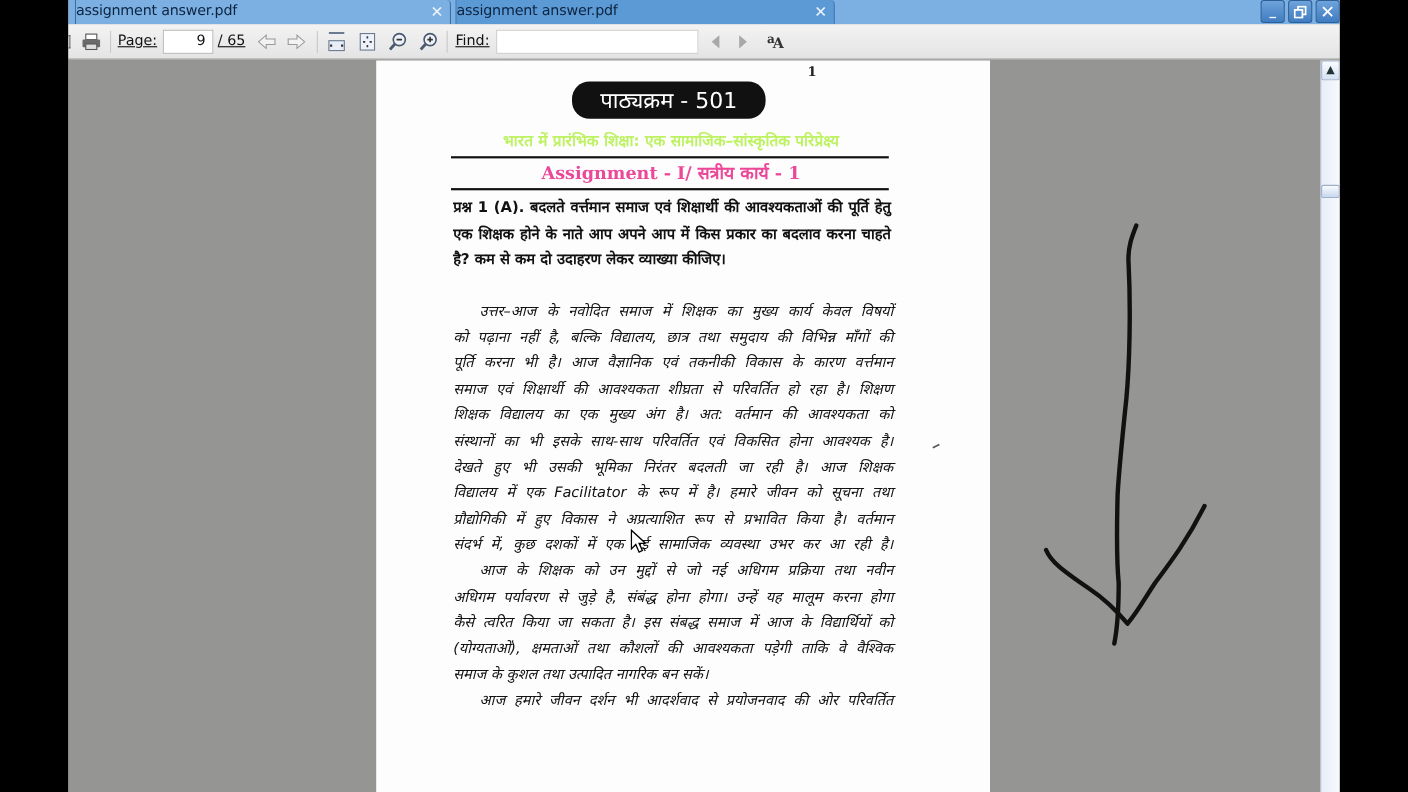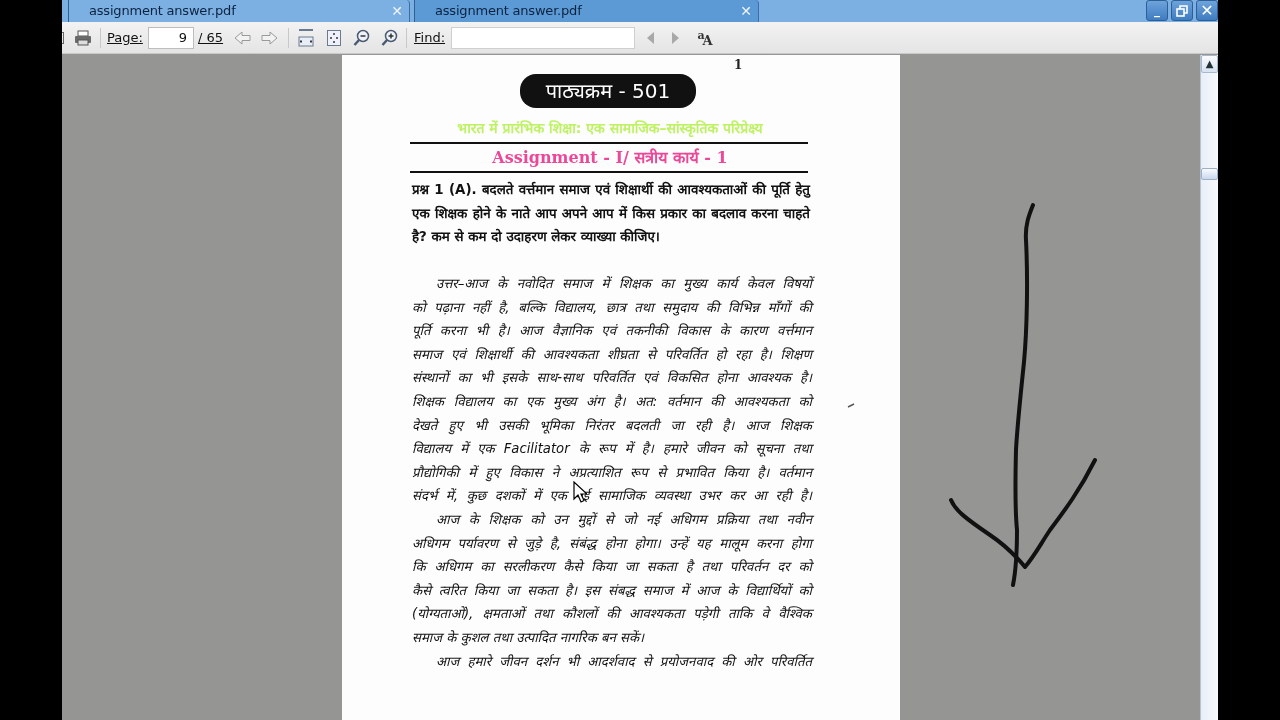--- a/index.html
+++ b/index.html
@@ -3,21 +3,21 @@
   <meta charset="utf-8">
   <style>
     * { box-sizing: border-box; margin: 0; padding: 0; }
     html, body { width: 1280px; height: 720px; overflow: hidden; background: #000; }
     body { position: relative; font-family: "DejaVu Sans", sans-serif; }
 
     .app { position: absolute; left: 62px; top: 0; width: 1156px; height: 720px; background: #959693; overflow: hidden; }
 
     
     .tabbar { position: absolute; left: 0; top: 0; width: 1156px; height: 22px; background: #7cb0e2; }
-    .tab { position: absolute; top: 0; height: 22px; background: #5c9ad6; border-left: 1px solid #2f5f93; border-right: 1px solid #3a6ea5; border-radius: 0 4px 0 0; color: #0c2340; font-size: 13px; line-height: 22px; padding-left: 20px; }
+    .tab { position: absolute; top: 0; height: 22px; background: #5c9ad6; border-left: 1px solid #2f5f93; border-right: 1px solid #3a6ea5; border-radius: 0 4px 0 0; color: #0c2340; font-size: 13px; line-height: 22px; padding-left: 0; }
     .tab.t1 { left: 6px; width: 342px; background: #7cb0e2; }
     .tab.t2 { left: 352px; width: 345px; }
     .tab .label { font-family: "DejaVu Sans", sans-serif; letter-spacing: -0.2px; }
     .tab .close { position: absolute; right: 6px; top: 0; color: #eef4fb; font-size: 14px; font-weight: bold; cursor: pointer; }
 
     .winbtns { position: absolute; right: 0; top: 0; height: 22px; display: flex; gap: 3px; }
     .winbtn { width: 22px; height: 21px; border: 1px solid #2c5f95; border-radius: 3px; background: linear-gradient(#6ea3db, #3f7cc0); color: #fff; font-size: 12px; font-weight: bold; text-align: center; line-height: 19px; }
 
     
     .toolbar { position: absolute; left: 0; top: 22px; width: 1156px; height: 32px; background: linear-gradient(#f3f3f3, #e4e4e4); border-bottom: 1px solid #c9c9c9; font-size: 13px; color: #111; }
@@ -164,29 +164,28 @@
 <div class="rule" style="top:142px"></div>
 <div class="assign-title">Assignment - I/ सत्रीय कार्य - 1</div>
 <div class="rule" style="top:171px"></div>
 <div class="question">प्रश्न 1 (A). बदलते वर्त्तमान समाज एवं शिक्षार्थी की आवश्यकताओं की पूर्ति हेतु एक शिक्षक होने के नाते आप अपने आप में किस प्रकार का बदलाव करना चाहते है? कम से कम दो उदाहरण लेकर व्याख्या कीजिए।</div>
 
 <div class="answer">
   <span class="line ind">उत्तर–आज के नवोदित समाज में शिक्षक का मुख्य कार्य केवल विषयों</span>
   <span class="line">को पढ़ाना नहीं है, बल्कि विद्यालय, छात्र तथा समुदाय की विभिन्न माँगों की</span>
   <span class="line">पूर्ति करना भी है। आज वैज्ञानिक एवं तकनीकी विकास के कारण वर्त्तमान</span>
   <span class="line">समाज एवं शिक्षार्थी की आवश्यकता शीघ्रता से परिवर्तित हो रहा है। शिक्षण</span>
+  <span class="line">शिक्षक विद्यालय का एक मुख्य अंग है। अत: वर्तमान की आवश्यकता को</span>
   <span class="line">संस्थानों का भी इसके साथ-साथ परिवर्तित एवं विकसित होना आवश्यक है।</span>
-  <span class="line">शिक्षक विद्यालय का एक मुख्य अंग है। अत: वर्तमान की आवश्यकता को</span>
   <span class="line">देखते हुए भी उसकी भूमिका निरंतर बदलती जा रही है। आज शिक्षक</span>
   <span class="line">विद्यालय में एक Facilitator के रूप में है। हमारे जीवन को सूचना तथा</span>
   <span class="line">प्रौद्योगिकी में हुए विकास ने अप्रत्याशित रूप से प्रभावित किया है। वर्तमान</span>
   <span class="line">संदर्भ में, कुछ दशकों में एक नई सामाजिक व्यवस्था उभर कर आ रही है।</span>
   <span class="line ind">आज के शिक्षक को उन मुद्दों से जो नई अधिगम प्रक्रिया तथा नवीन</span>
   <span class="line">अधिगम पर्यावरण से जुड़े है, संबंद्ध होना होगा। उन्हें यह मालूम करना होगा</span>
-  <span class="line">कि अधिगम का सरलीकरण कैसे किया जा सकता है तथा परिवर्तन दर को</span>
   <span class="line">कैसे त्वरित किया जा सकता है। इस संबद्ध समाज में आज के विद्यार्थियों को</span>
   <span class="line">(योग्यताओं), क्षमताओं तथा कौशलों की आवश्यकता पड़ेगी ताकि वे वैश्विक</span>
   <span class="line end">समाज के कुशल तथा उत्पादित नागरिक बन सकें।</span>
   <span class="line ind">आज हमारे जीवन दर्शन भी आदर्शवाद से प्रयोजनवाद की ओर परिवर्तित</span>
 </div>
 
 <svg class="annotation" width="1280" height="720">
   <path d="M1033 205 C1029 215 1025 225 1026 240 C1028 280 1027 330 1024 362 C1020 400 1017 430 1016 450 C1015 490 1016 520 1017 530 C1017 555 1016 570 1013 585" fill="none" stroke="#111" stroke-width="4" stroke-linecap="round"></path>
   <path d="M951 500 C955 510 965 518 990 535 C1005 545 1015 555 1025 567 C1035 555 1040 545 1050 530 C1065 510 1080 490 1095 460" fill="none" stroke="#111" stroke-width="4" stroke-linecap="round" stroke-linejoin="round"></path>
   <path d="M848 407 l6 -3" stroke="#555" stroke-width="1.5"></path>

